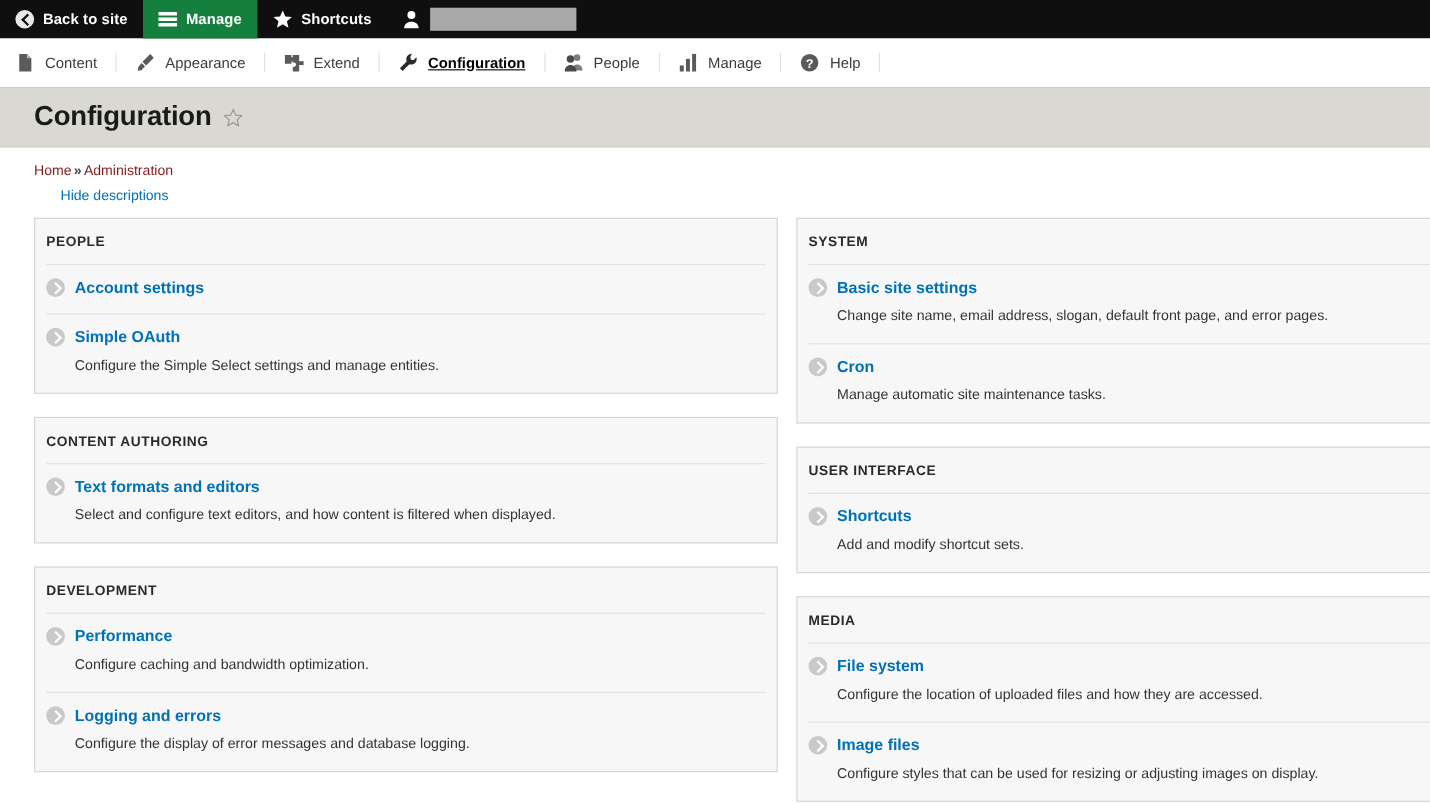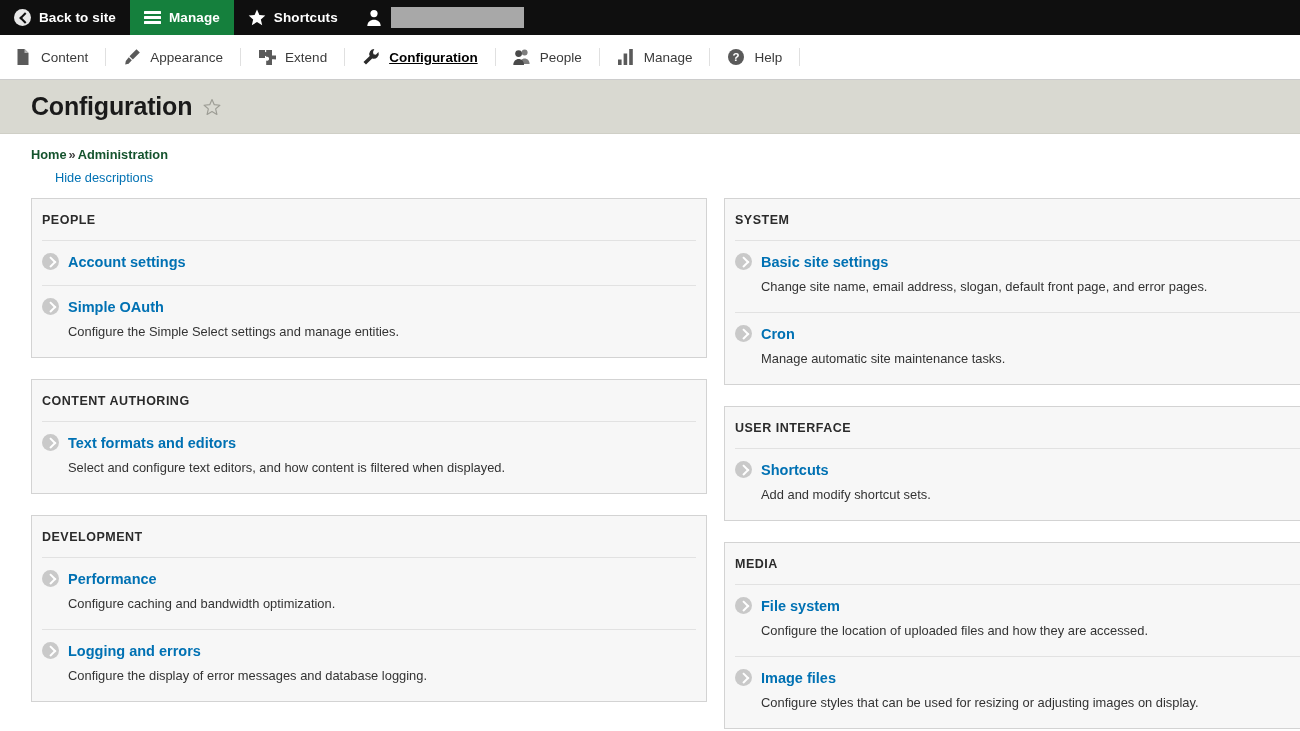--- a/index.html
+++ b/index.html
@@ -91,21 +91,21 @@
   .page-title {
     font-size: 25px; font-weight: bold; color: #1a1a1a; letter-spacing: -.2px;
   }
 
   
   .crumbs {
     padding: 13px 0 0 31px;
     font-size: 12.8px;
     color: #0071b3;
   }
-  .crumbs a { color: #14532d; text-decoration: none; cursor: pointer; font-weight: bold; }
+  .crumbs a { color: #7f1d1d; text-decoration: none; cursor: pointer; }
   .crumbs .sep { color: #444; padding: 0 2px; font-weight: bold; }
   .hide-desc {
     padding: 8px 0 0 31px;
     font-size: 12.8px;
     margin-left: 24px;
   }
   .hide-desc a { color: #0071b3; text-decoration: none; cursor: pointer; }
 
   
   .columns {

